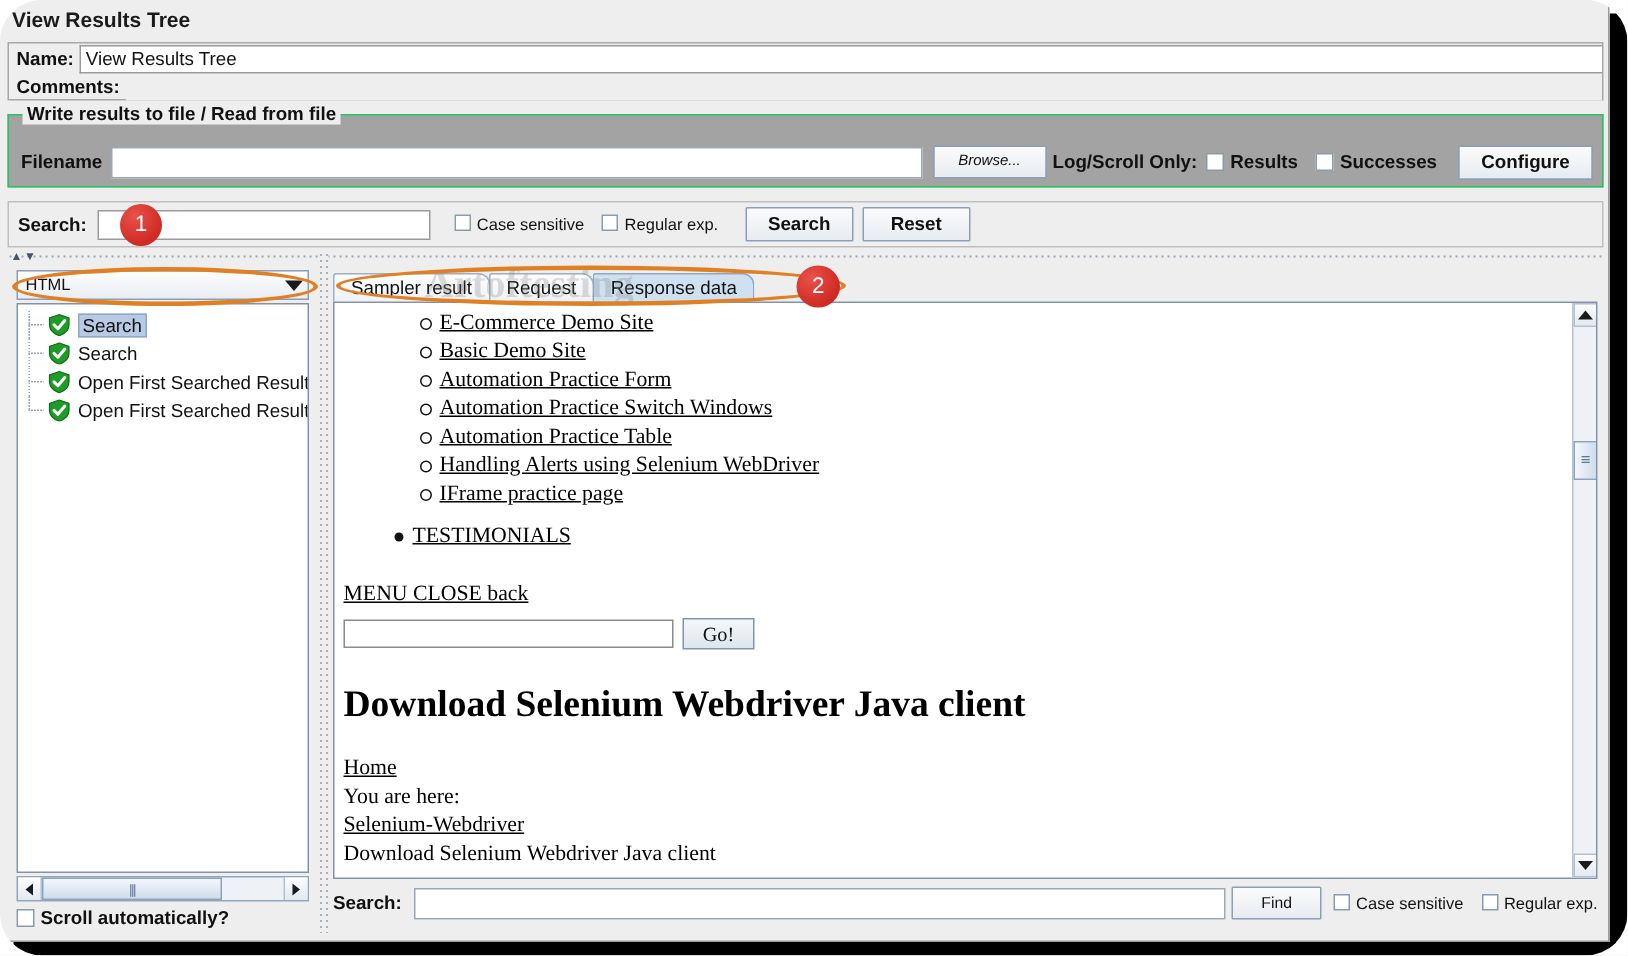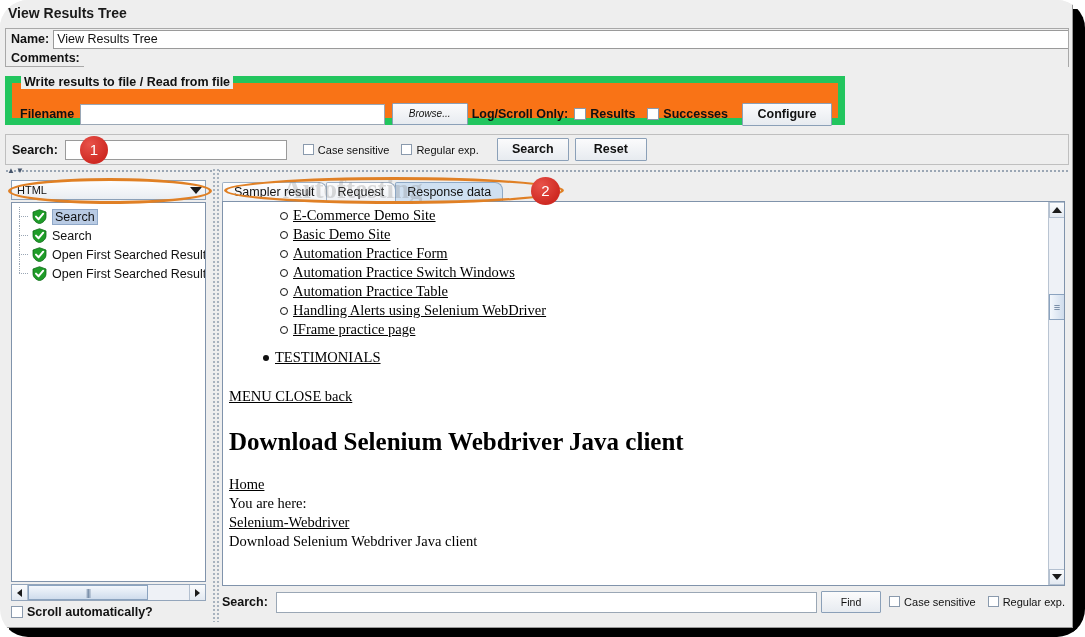--- a/index.html
+++ b/index.html
@@ -79,23 +79,23 @@
     width: 100%; height: 18px;
     display: flex; align-items: center;
   }
   .comments-field {
     flex: 1; height: 17px; background: #eeeeee;
     margin-left: 4px;
   }
   
   .grp {
     position: absolute; left: 5px; top: 76px;
-    width: 840px; height: 49px;
-    border: 7px solid #22c55e;
-    background: #f97316;
+    width: 1064px; height: 49px;
+    border: 1px solid #22c55e;
+    background: #a3a3a3;
   }
   .grp-title {
     position: absolute; left: 9px; top: -8px;
     background: #eeeeee;
     padding: 0 3px;
     font-size: 12.5px; font-weight: bold; color: #111;
   }
   .grp-row {
     position: absolute; left: 0; top: 16px;
     width: 100%; height: 30px;
@@ -606,20 +606,24 @@
           </ul>
 
           <ul class="ul-disc">
             <li><a class="lnk" href="#">TESTIMONIALS</a></li>
           </ul>
 
           <div class="menuclose">
             <a class="lnk" href="#">MENU CLOSE back</a>
           </div>
 
+          <div class="gobar">
+            <div class="inp"></div>
+            <div class="gobtn">Go!</div>
+          </div>
 
           <h1 class="doch">Download Selenium Webdriver Java client</h1>
 
           <div class="crumbs">
             <div><a class="lnk" href="#">Home</a></div>
             <div>You are here:</div>
             <div><a class="lnk" href="#">Selenium-Webdriver</a></div>
             <div>Download Selenium Webdriver Java client</div>
           </div>
 

